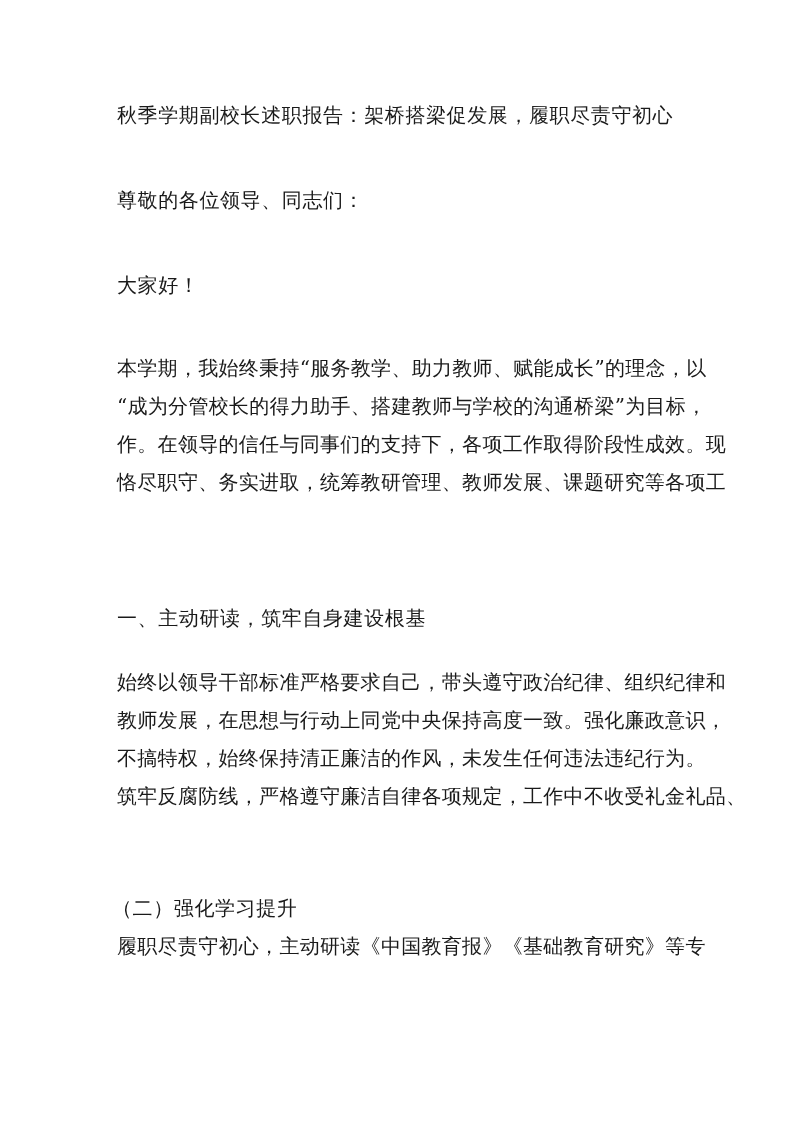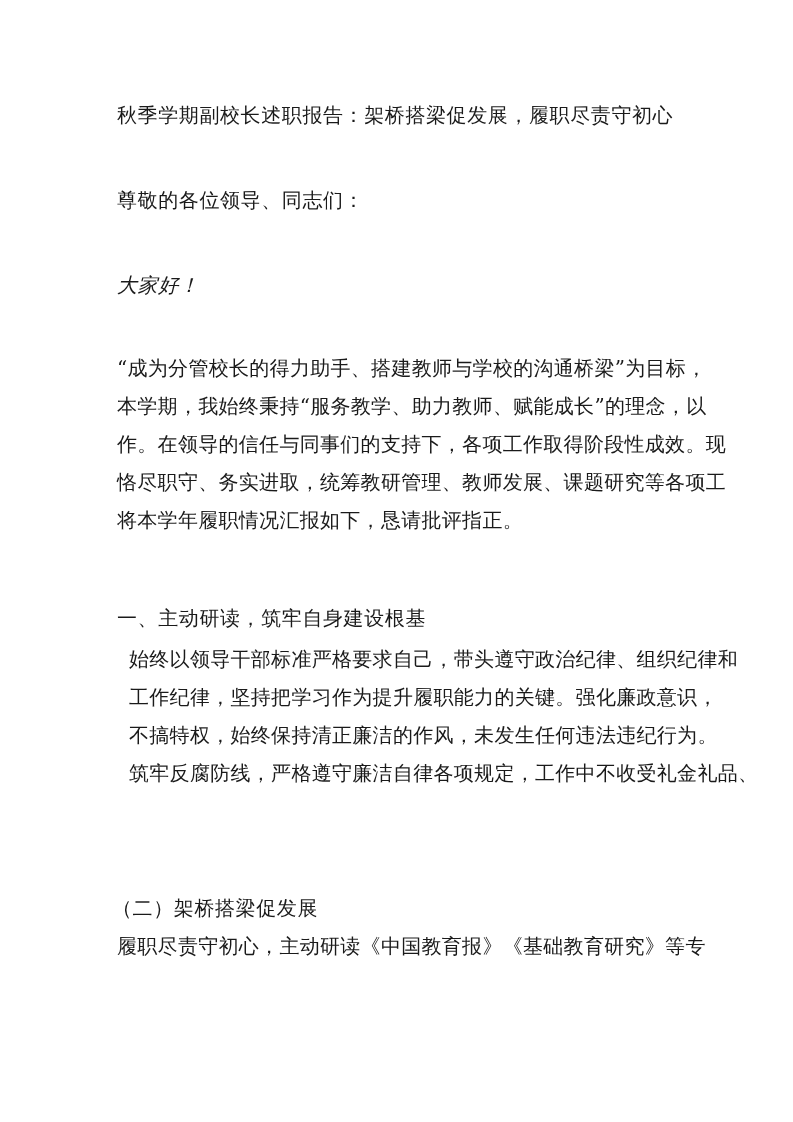--- a/index.html
+++ b/index.html
@@ -52,39 +52,38 @@
   </style>
 </head>
 <body>
 
 <div class="page">
 
   <div class="line" style="top:103px;">秋季学期副校长述职报告：架桥搭梁促发展，履职尽责守初心</div>
 
   <div class="line" style="top:188px;">尊敬的各位领导、同志们：</div>
 
-  <div class="line" style="top:273px;font-style:italic;">大家好！</div>
+  <div class="line" style="top:273px;">大家好！</div>
 
   <div class="para" style="top:349px;">
+    <span class="pl">本学期，我始终秉持“服务教学、助力教师、赋能成长”的理念，以</span>
     <span class="pl">“成为分管校长的得力助手、搭建教师与学校的沟通桥梁”为目标，</span>
-    <span class="pl">本学期，我始终秉持“服务教学、助力教师、赋能成长”的理念，以</span>
     <span class="pl">作。在领导的信任与同事们的支持下，各项工作取得阶段性成效。现</span>
     <span class="pl">恪尽职守、务实进取，统筹教研管理、教师发展、课题研究等各项工</span>
-    <span class="pl last">将本学年履职情况汇报如下，恳请批评指正。</span>
   </div>
 
   <div class="line" style="top:606px;">一、主动研读，筑牢自身建设根基</div>
 
 
-  <div class="para" style="top:640px;margin-left:12px;">
+  <div class="para" style="top:663px;">
     <span class="pl">始终以领导干部标准严格要求自己，带头遵守政治纪律、组织纪律和</span>
-    <span class="pl">工作纪律，坚持把学习作为提升履职能力的关键。强化廉政意识，</span>
+    <span class="pl">教师发展，在思想与行动上同党中央保持高度一致。强化廉政意识，</span>
     <span class="pl last">不搞特权，始终保持清正廉洁的作风，未发生任何违法违纪行为。</span>
     <span class="pl">筑牢反腐防线，严格遵守廉洁自律各项规定，工作中不收受礼金礼品、</span>
   </div>
 
-  <div class="line" style="top:896px; left:112px;">（二）架桥搭梁促发展</div>
+  <div class="line" style="top:896px; left:112px;">（二）强化学习提升</div>
 
   <div class="para" style="top:927px;">
     <span class="pl">履职尽责守初心，主动研读《中国教育报》《基础教育研究》等专</span>
   </div>
 
 </div>
 
 </body></html>

